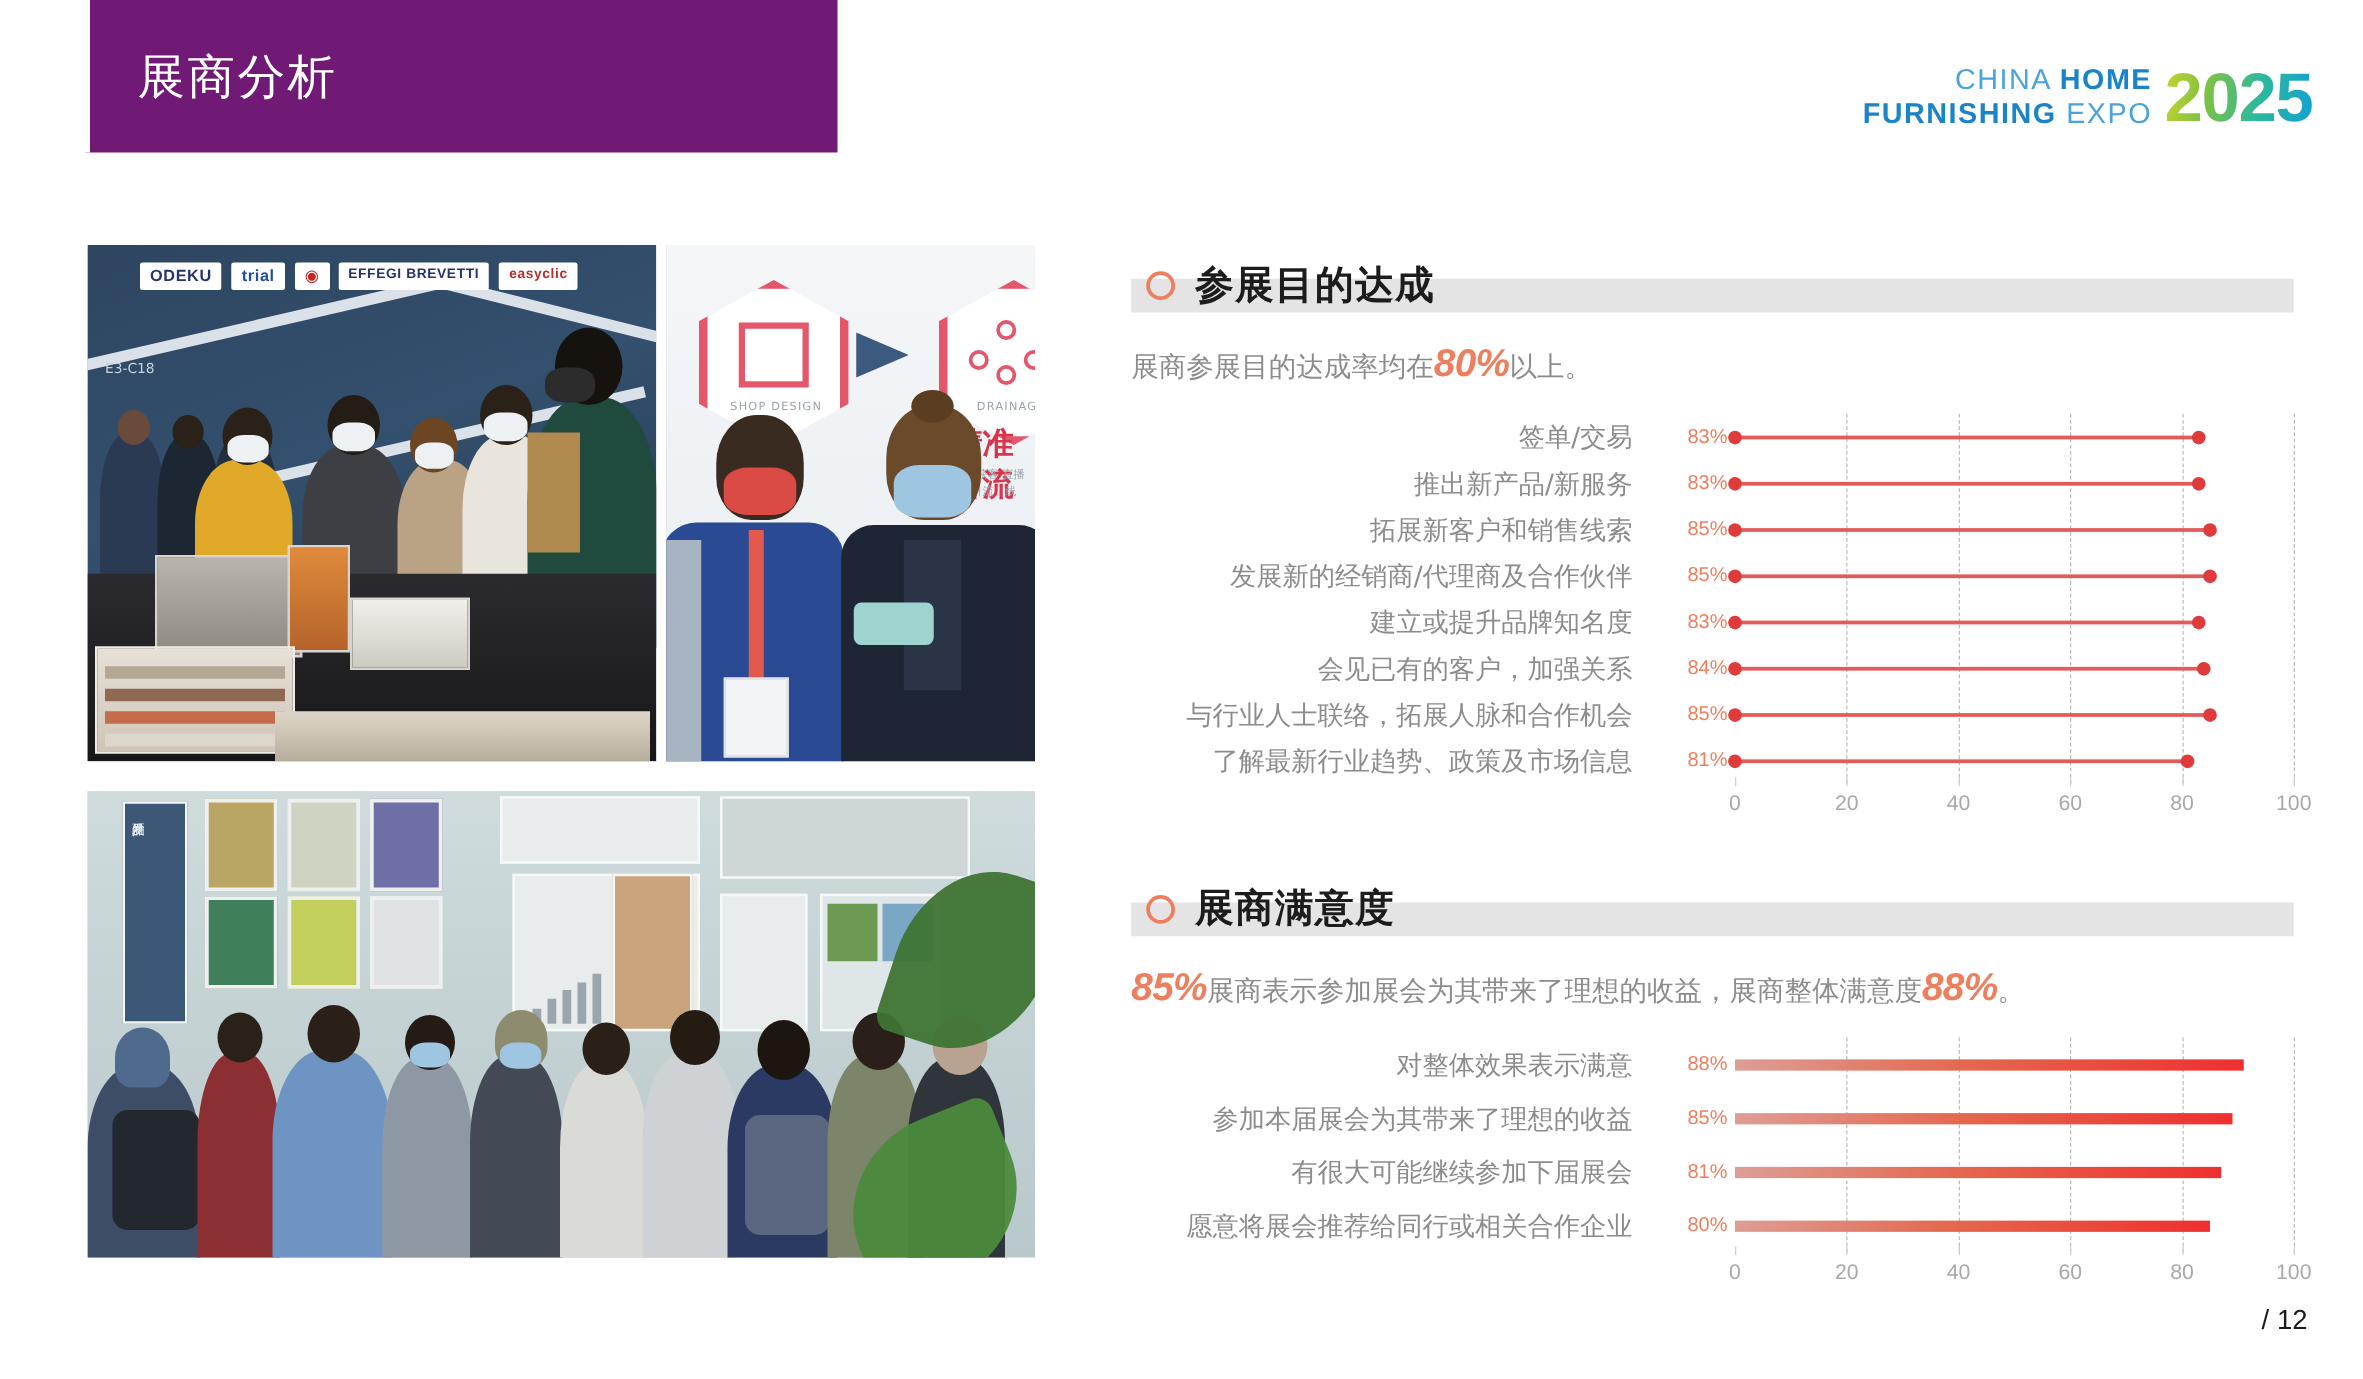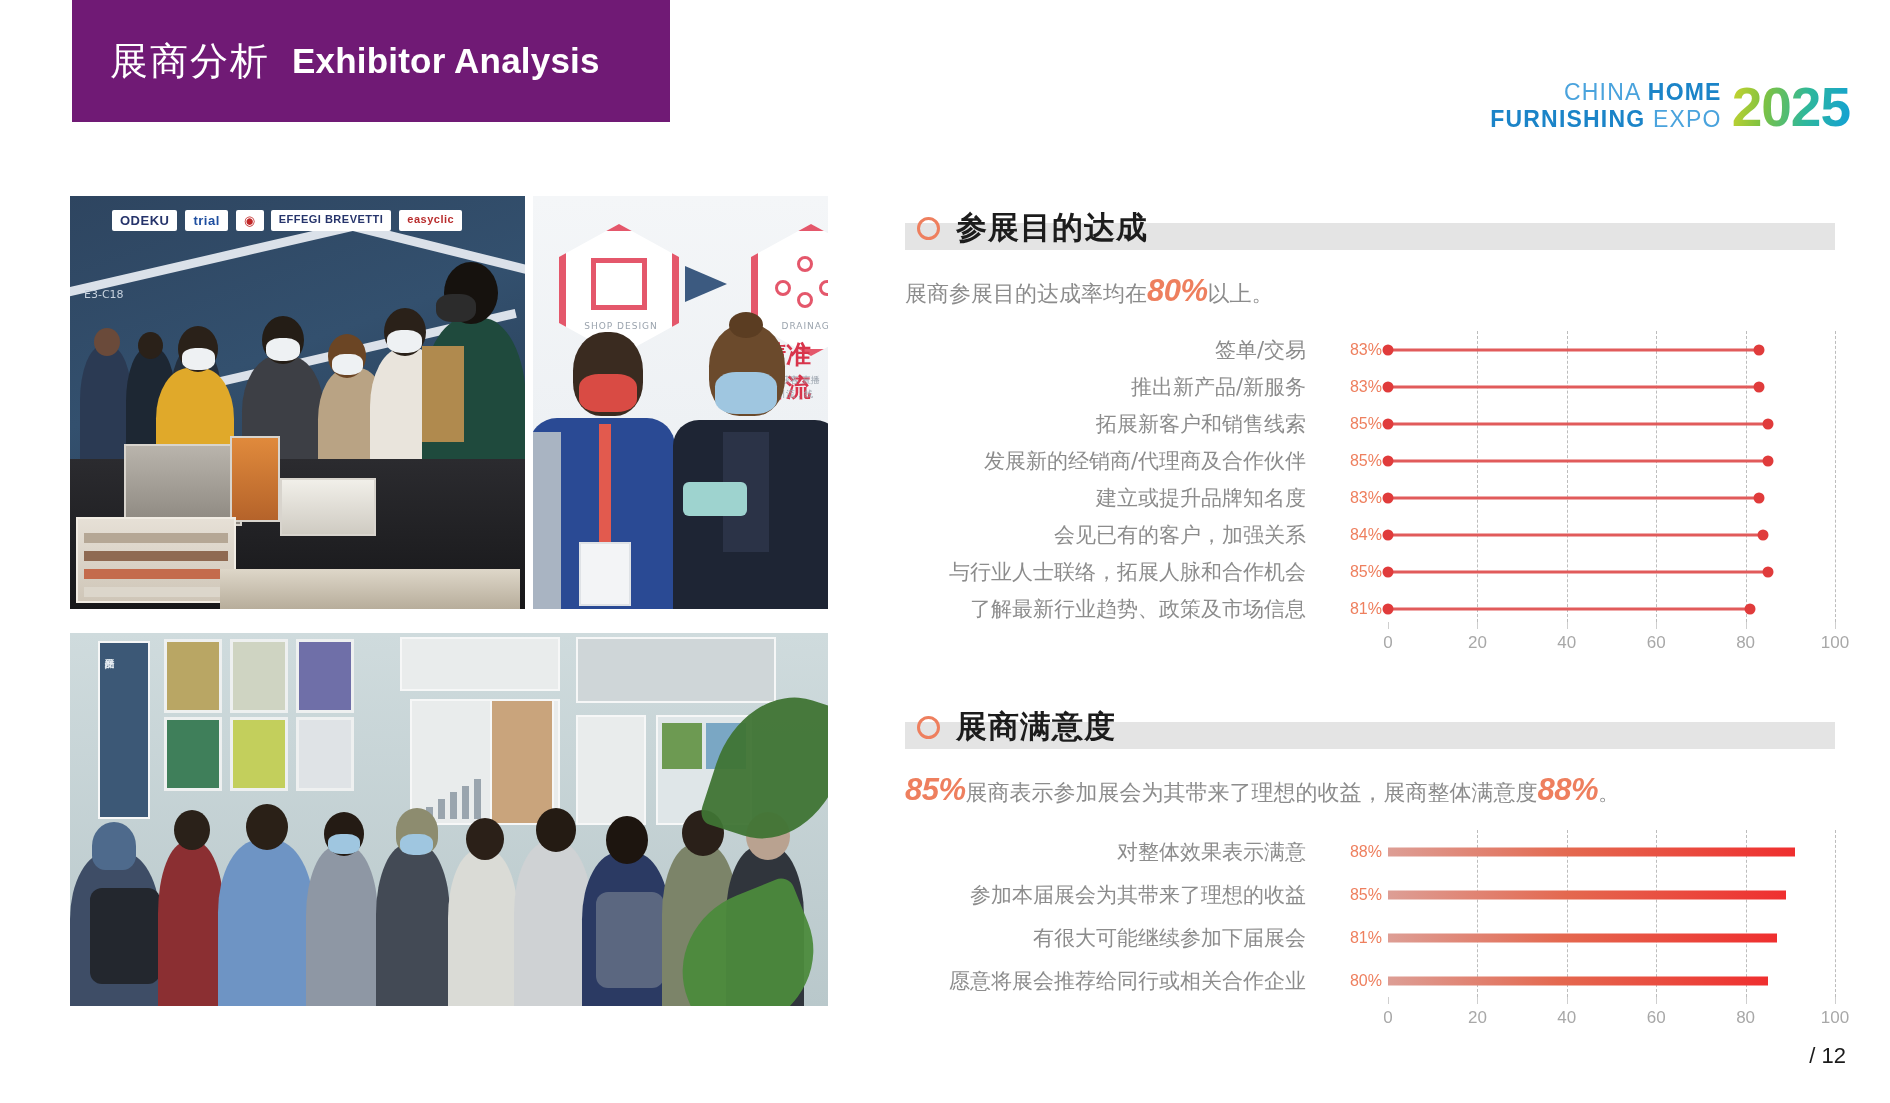--- a/index.html
+++ b/index.html
@@ -23,21 +23,21 @@
   .header-en {
     font-size: 35px; color: #ffffff; font-weight: bold; margin-left: 22px;
     letter-spacing: .2px;
   }
   .header-rule {
     position: absolute; left: 68px; top: 0; width: 4px; height: 122px; background: #ffffff;
   }
 
   
   .logo { position: absolute; right: 40px; top: 52px; display: flex; align-items: flex-end; }
-  .logo-words { text-align: right; line-height: 1.0; padding-bottom: 2px; margin-top: 29px; }
+  .logo-words { text-align: right; line-height: 1.0; padding-bottom: 2px; }
   .logo-l1 { font-size: 23px; letter-spacing: 1.2px; white-space: nowrap; }
   .logo-l2 { font-size: 23px; letter-spacing: 1.2px; white-space: nowrap; margin-top: 4px; }
   .lg-thin { color: #4aa3dd; font-weight: 400; }
   .lg-bold { color: #1b84c8; font-weight: bold; }
   .logo-year {
     font-size: 55px; font-weight: bold; letter-spacing: -1px; margin-left: 10px;
     background: linear-gradient(100deg,#c9d42e 0%, #7fc241 28%, #2fb89a 62%, #12a0d6 100%);
     -webkit-background-clip: text; background-clip: text; color: transparent;
     line-height: .95;
   }
@@ -137,21 +137,20 @@
     font-family: "Liberation Sans", sans-serif;
   }
 </style>
 </head>
 <body>
 
 <div class="slide">
 
   <div class="header-band">
     <span class="header-cn">展商分析</span>
-    <span class="header-en">Exhibitor Analysis</span>
   </div>
   <div class="header-rule"></div>
 
   <div class="logo">
     <div class="logo-words">
       <div class="logo-l1"><span class="lg-thin">CHINA </span><span class="lg-bold">HOME</span></div>
       <div class="logo-l2"><span class="lg-bold">FURNISHING </span><span class="lg-thin">EXPO</span></div>
     </div>
     <div class="logo-year">2025</div>
   </div>

